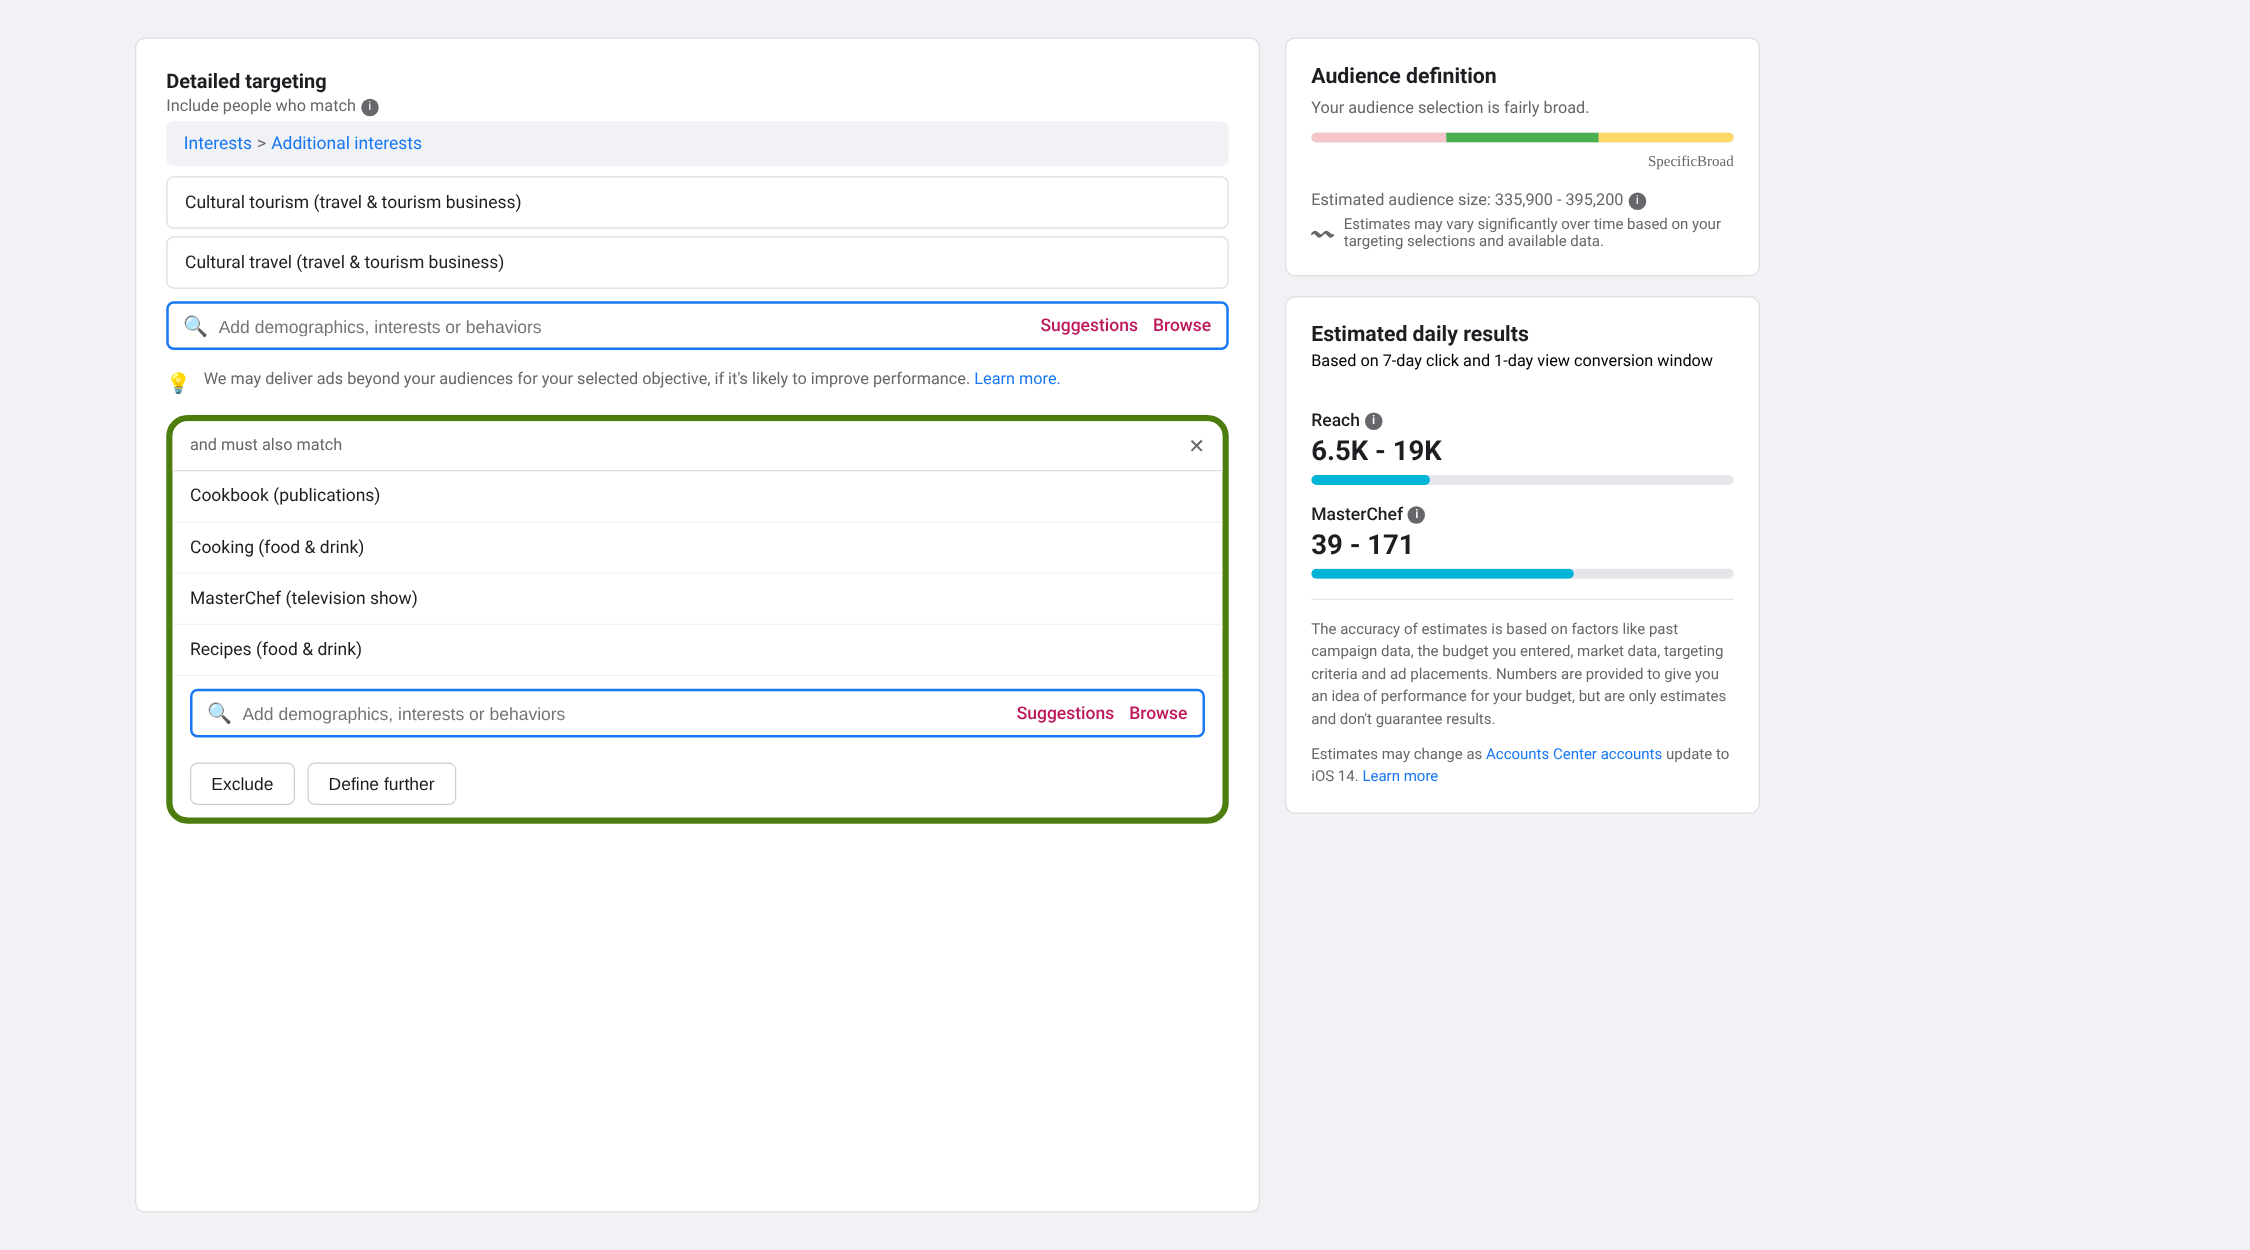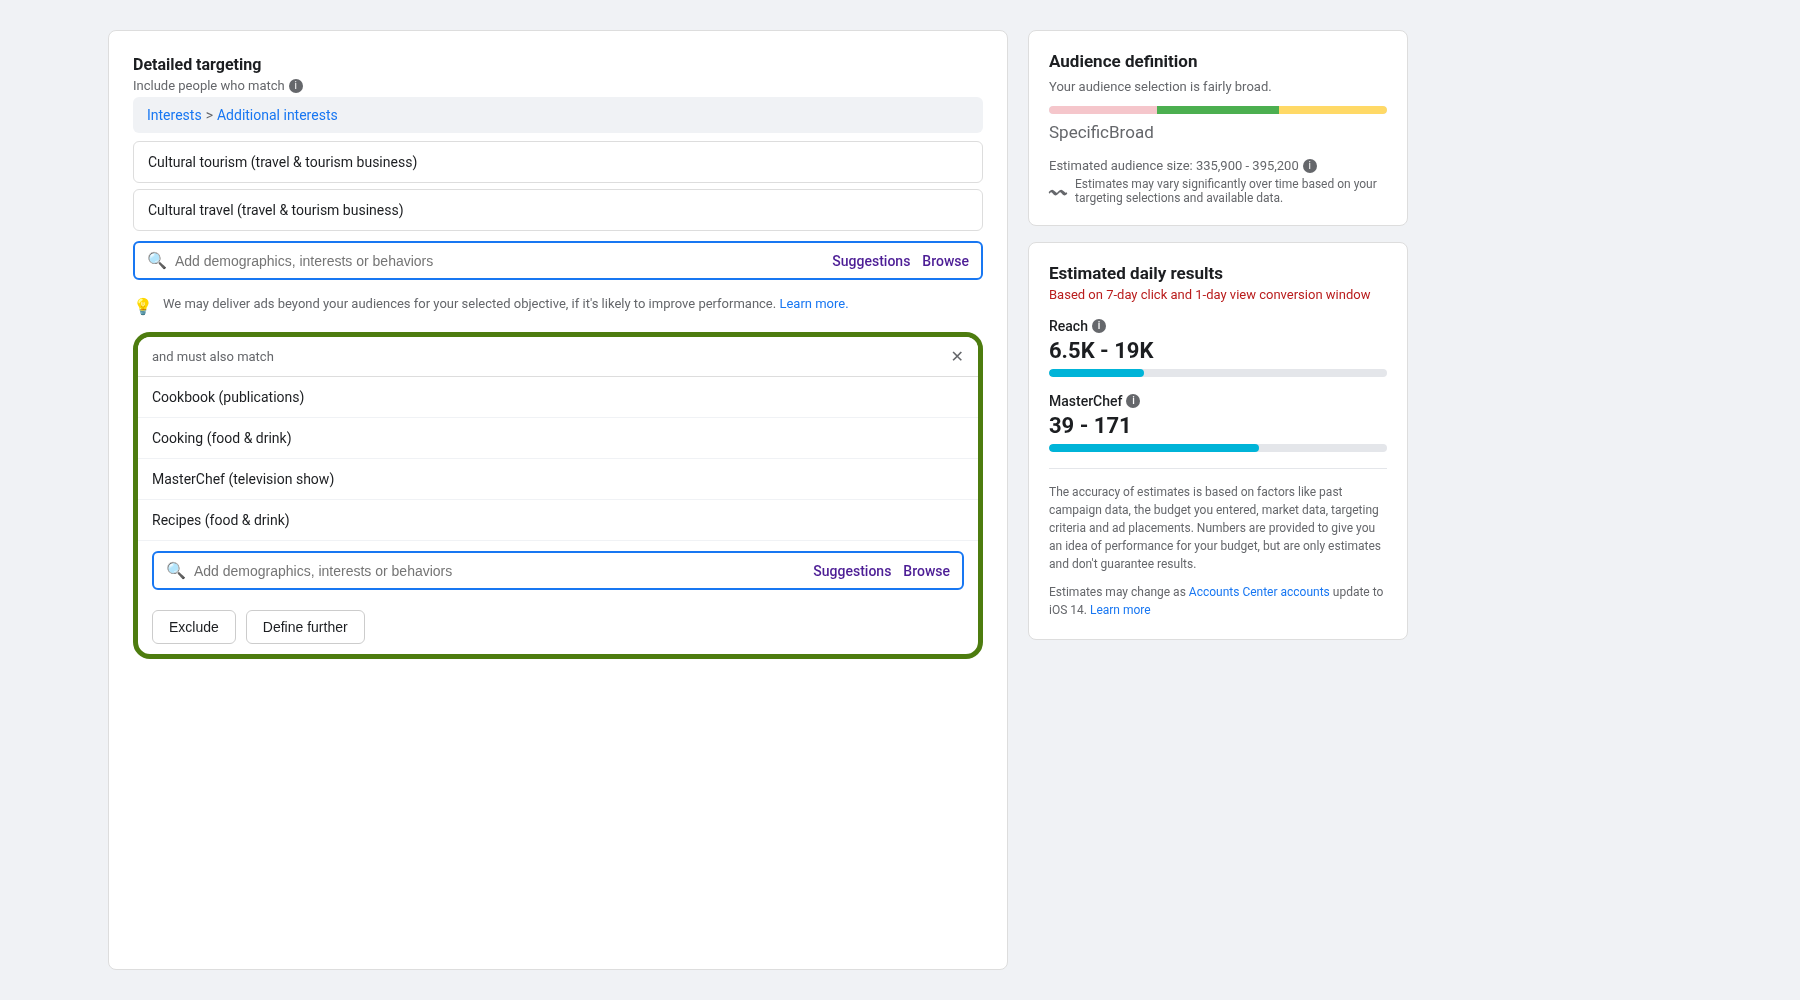--- a/index.html
+++ b/index.html
@@ -122,21 +122,21 @@
       outline: none;
       flex: 1;
       font-size: 14px;
       color: #ef4444;
       background: transparent;
     }
 
     .search-actions {
       display: flex;
       gap: 12px;
-      color: #4c1d95;
+      color: #be185d;
       font-size: 14px;
       font-weight: 500;
       cursor: pointer;
       justify-content: flex-end;
     }
 
     .notice-row {
       display: flex;
       align-items: flex-start;
       gap: 10px;
@@ -257,24 +257,25 @@
     }
 
     .meter-broad {
       width: 32%;
       background: #ffd966;
       border-radius: 0 4px 4px 0;
     }
 
     .meter-labels {
       display: flex;
-      justify-content: flex-start;
-      font-size: 17px;
+      justify-content: flex-end;
+      font-size: 12px;
       color: #65676b;
       margin-bottom: 16px;
+      font-family: Liberation Serif, serif;
     }
 
     .est-audience {
       font-size: 13px;
       color: #65676b;
       margin-bottom: 4px;
       display: flex;
       align-items: center;
       gap: 4px;
     }
@@ -293,22 +294,22 @@
     }
 
     .daily-header {
       font-size: 17px;
       font-weight: 700;
       margin-bottom: 4px;
     }
 
     .daily-subtext {
       font-size: 13px;
-      color: #b91c1c;
-      margin-bottom: 16px;
+      color: #000000;
+      margin-bottom: 32px;
     }
 
     .metric-label {
       font-size: 14px;
       font-weight: 500;
       color: #1c1e21;
       display: flex;
       align-items: center;
       gap: 4px;
       margin-bottom: 4px;

